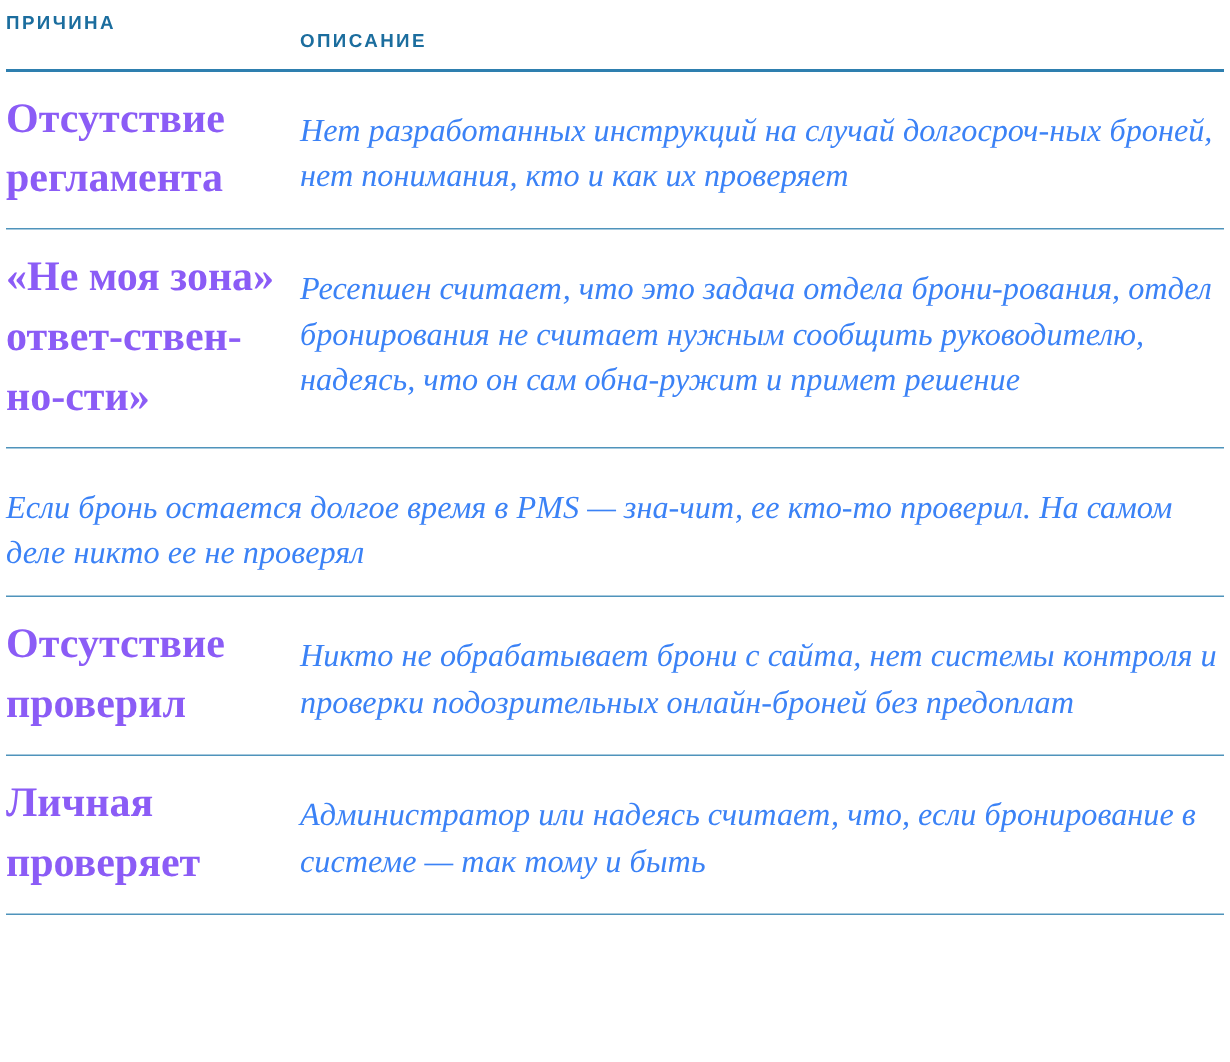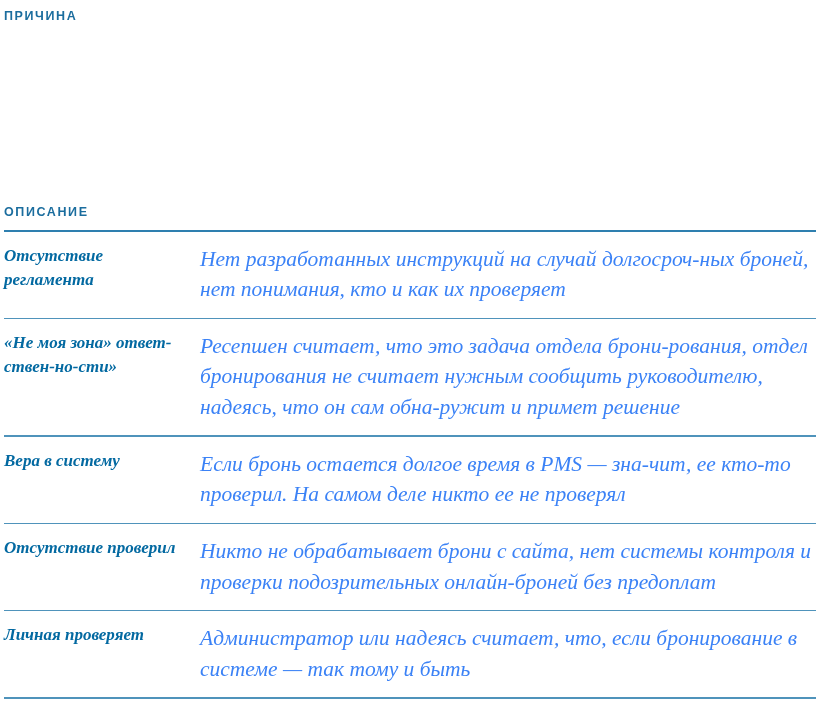--- a/index.html
+++ b/index.html
@@ -18,31 +18,31 @@
     width: 820px;
     box-sizing: border-box;
     padding: 0 4px;
   }
   .row {
     display: flex;
     align-items: flex-start;
   }
   .head-row {
     padding: 6px 0 10px 0;
-    flex-direction: column;
   }
   .col-reason {
     width: 196px;
     flex: 0 0 196px;
     box-sizing: border-box;
     padding-right: 10px;
   }
   .col-desc {
     flex: 1 1 auto;
     box-sizing: border-box;
+    margin-top: 12px;
   }
   .head-cell {
     font-family: "Liberation Sans", sans-serif;
     font-size: 12.5px;
     font-weight: bold;
     letter-spacing: 1.6px;
     color: #1b6d9e;
     text-transform: uppercase;
   }
   .divider {
@@ -53,25 +53,24 @@
   }
   .divider.thin {
     height: 1.3px;
     background: #4f93bb;
   }
   .body-row {
     padding: 12px 0 13px 0;
   }
   .reason-text {
     font-family: "Liberation Serif", serif;
-    font-style: italic;
     font-weight: bold;
-    font-size: 17px;
+    font-size: 28px;
     line-height: 1.42;
-    color: #0369a1;
+    color: #8b5cf6;
   }
   .desc-text {
     font-family: "Liberation Serif", serif;
     font-style: italic;
     font-size: 21.5px;
     line-height: 1.42;
     color: #3b82f6;
   }
 </style>
 </head>
@@ -106,23 +105,20 @@
       <div class="reason-text">«Не моя зона» ответ-ствен-но-сти»</div>
     </div>
     <div class="col-desc">
       <div class="desc-text">Ресепшен считает, что это задача отдела брони-рования, отдел бронирования не считает нужным сообщить руководителю, надеясь, что он сам обна-ружит и примет решение</div>
     </div>
   </div>
 
   <div class="divider thin"></div>
 
   <div class="row body-row">
-    <div class="col-reason">
-      <div class="reason-text">Вера в систему</div>
-    </div>
     <div class="col-desc">
       <div class="desc-text">Если бронь остается долгое время в PMS —  зна-чит, ее кто-то проверил. На самом деле никто ее не проверял</div>
     </div>
   </div>
 
   <div class="divider thin"></div>
 
   <div class="row body-row">
     <div class="col-reason">
       <div class="reason-text">Отсутствие проверил</div>

